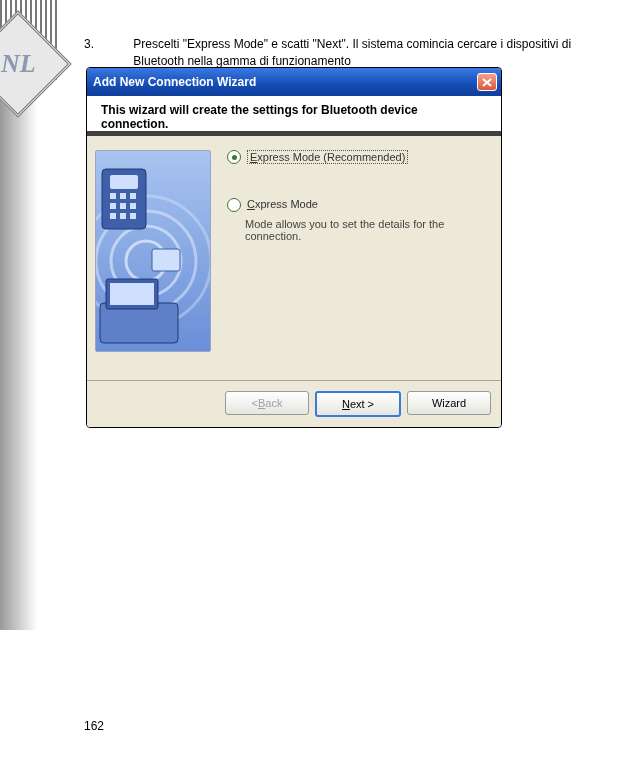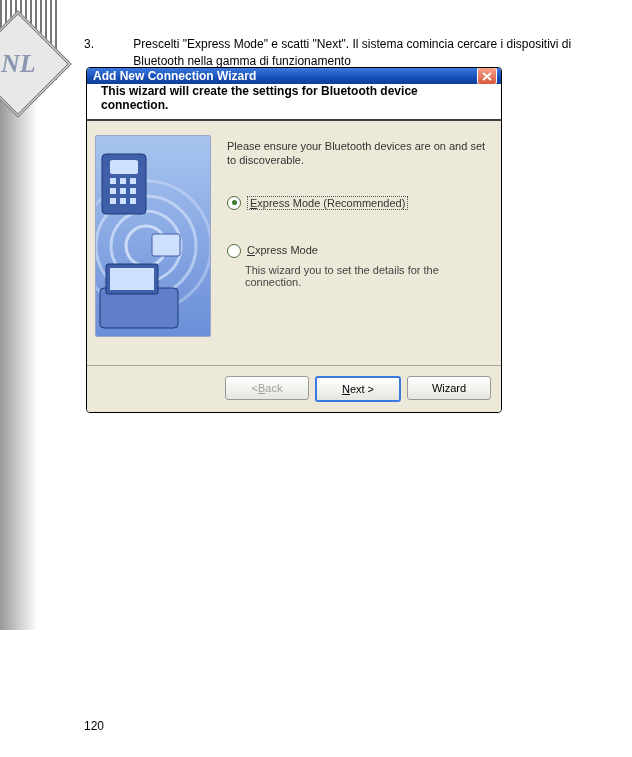--- a/index.html
+++ b/index.html
@@ -17,29 +17,29 @@
     font-style:italic;font-size:26px;color:#8b98b0;font-weight:bold}
 
   
   .instr{position:absolute;left:84px;top:36px;right:12px;line-height:1.4}
   .instr .num{display:inline-block;width:46px;vertical-align:top}
   .instr .txt{display:inline-block;width:calc(100% - 50px);vertical-align:top}
 
   
   .wizard{position:absolute;left:86px;top:67px;width:414px;
     background:#ece9d8;border:1px solid #000;border-radius:4px;overflow:hidden}
-  .titlebar{height:16px;background:linear-gradient(to bottom,#3a79e2,#154db5 60%,#0f3e9a);
+  .titlebar{height:28px;background:linear-gradient(to bottom,#3a79e2,#154db5 60%,#0f3e9a);
     color:#fff;font-weight:bold;font-size:12px;display:flex;align-items:center;
     padding:0 4px 0 6px}
   .titlebar .ttl{flex:1}
   .closebox{width:18px;height:16px;border:1px solid #fff;border-radius:3px;
     background:linear-gradient(to bottom,#f7a28a,#d9573b);display:flex;
     align-items:center;justify-content:center;font-size:11px;font-weight:bold;color:#fff}
-  .hdr{background:#fff;border-bottom:2px solid #404040;height:35px;display:flex;
-    align-items:flex-start;padding:0 14px;font-weight:bold;font-size:12px}
+  .hdr{background:#fff;border-bottom:5px solid #404040;height:35px;display:flex;
+    align-items:flex-end;padding:0 14px;font-weight:bold;font-size:12px}
 
   .body{display:flex;padding:14px 14px 28px 8px;background:#ece9d8}
   .illus{width:114px;height:200px;background:#fff;border:1px solid #9aa4c8;
     border-radius:2px;position:relative;overflow:hidden;flex:0 0 114px;margin-right:16px;
     background:linear-gradient(to bottom,#a8c4ef,#6a8ed8)}
   .illus svg{position:absolute;inset:0}
 
   .opts{flex:1;font-size:11px;color:#333}
   .advice{margin:4px 0 28px 0;line-height:1.3}
   .radio-row{display:flex;align-items:flex-start;margin-bottom:6px}
@@ -111,52 +111,51 @@
             <rect x="24" y="62" width="6" height="6" fill="#cfe0ff"></rect>
             <rect x="34" y="62" width="6" height="6" fill="#cfe0ff"></rect>
           <rect x="56" y="98" width="28" height="22" rx="2" fill="#cfe0ff" stroke="#3f5fa8"></rect>
           <rect x="4" y="152" width="78" height="40" rx="4" fill="#5f7fc8" stroke="#1d3a78"></rect>
           <rect x="10" y="128" width="52" height="30" rx="2" fill="#3f5fa8" stroke="#1d3a78"></rect>
           <rect x="14" y="132" width="44" height="22" fill="#cfe0ff"></rect>
         </svg>
       </div>
 
       <div class="opts">
-        <div class="advice">Please ensure your Bluetooth devices are on and set to discoverable.</div>
 
         <div class="radio-row">
           <div class="radio checked"></div>
           <span class="radio-lbl recommended">
             <span class="ul">E</span><span>xpress Mode (Recommended)</span>
           </span>
         </div>
 
         <div class="gap"></div>
 
         <div class="radio-row">
           <div class="radio"></div>
           <span class="radio-lbl">
             <span class="ul">C</span><span>xpress Mode</span>
           </span>
         </div>
-        <div class="sublabel">This wizard you to set the details for the connection.</div>
+        <div class="sublabel">Mode allows you to set the details for the connection.</div>
       </div>
     </div>
 
     <div class="footer">
       <div class="btn disabled">
         <span>&lt; </span>
           <span class="ul">B</span>
           <span>ack</span>
       </div>
       <div class="btn default">
         <span class="ul">N</span>
           <span>ext &gt;</span>
       </div>
       <div class="btn">
         <span>Wizard</span>
       </div>
     </div>
   </div>
 
-  <div class="pageno">120</div>
+  <div class="pageno">162</div>
 
 </div>
 
 </body></html>

